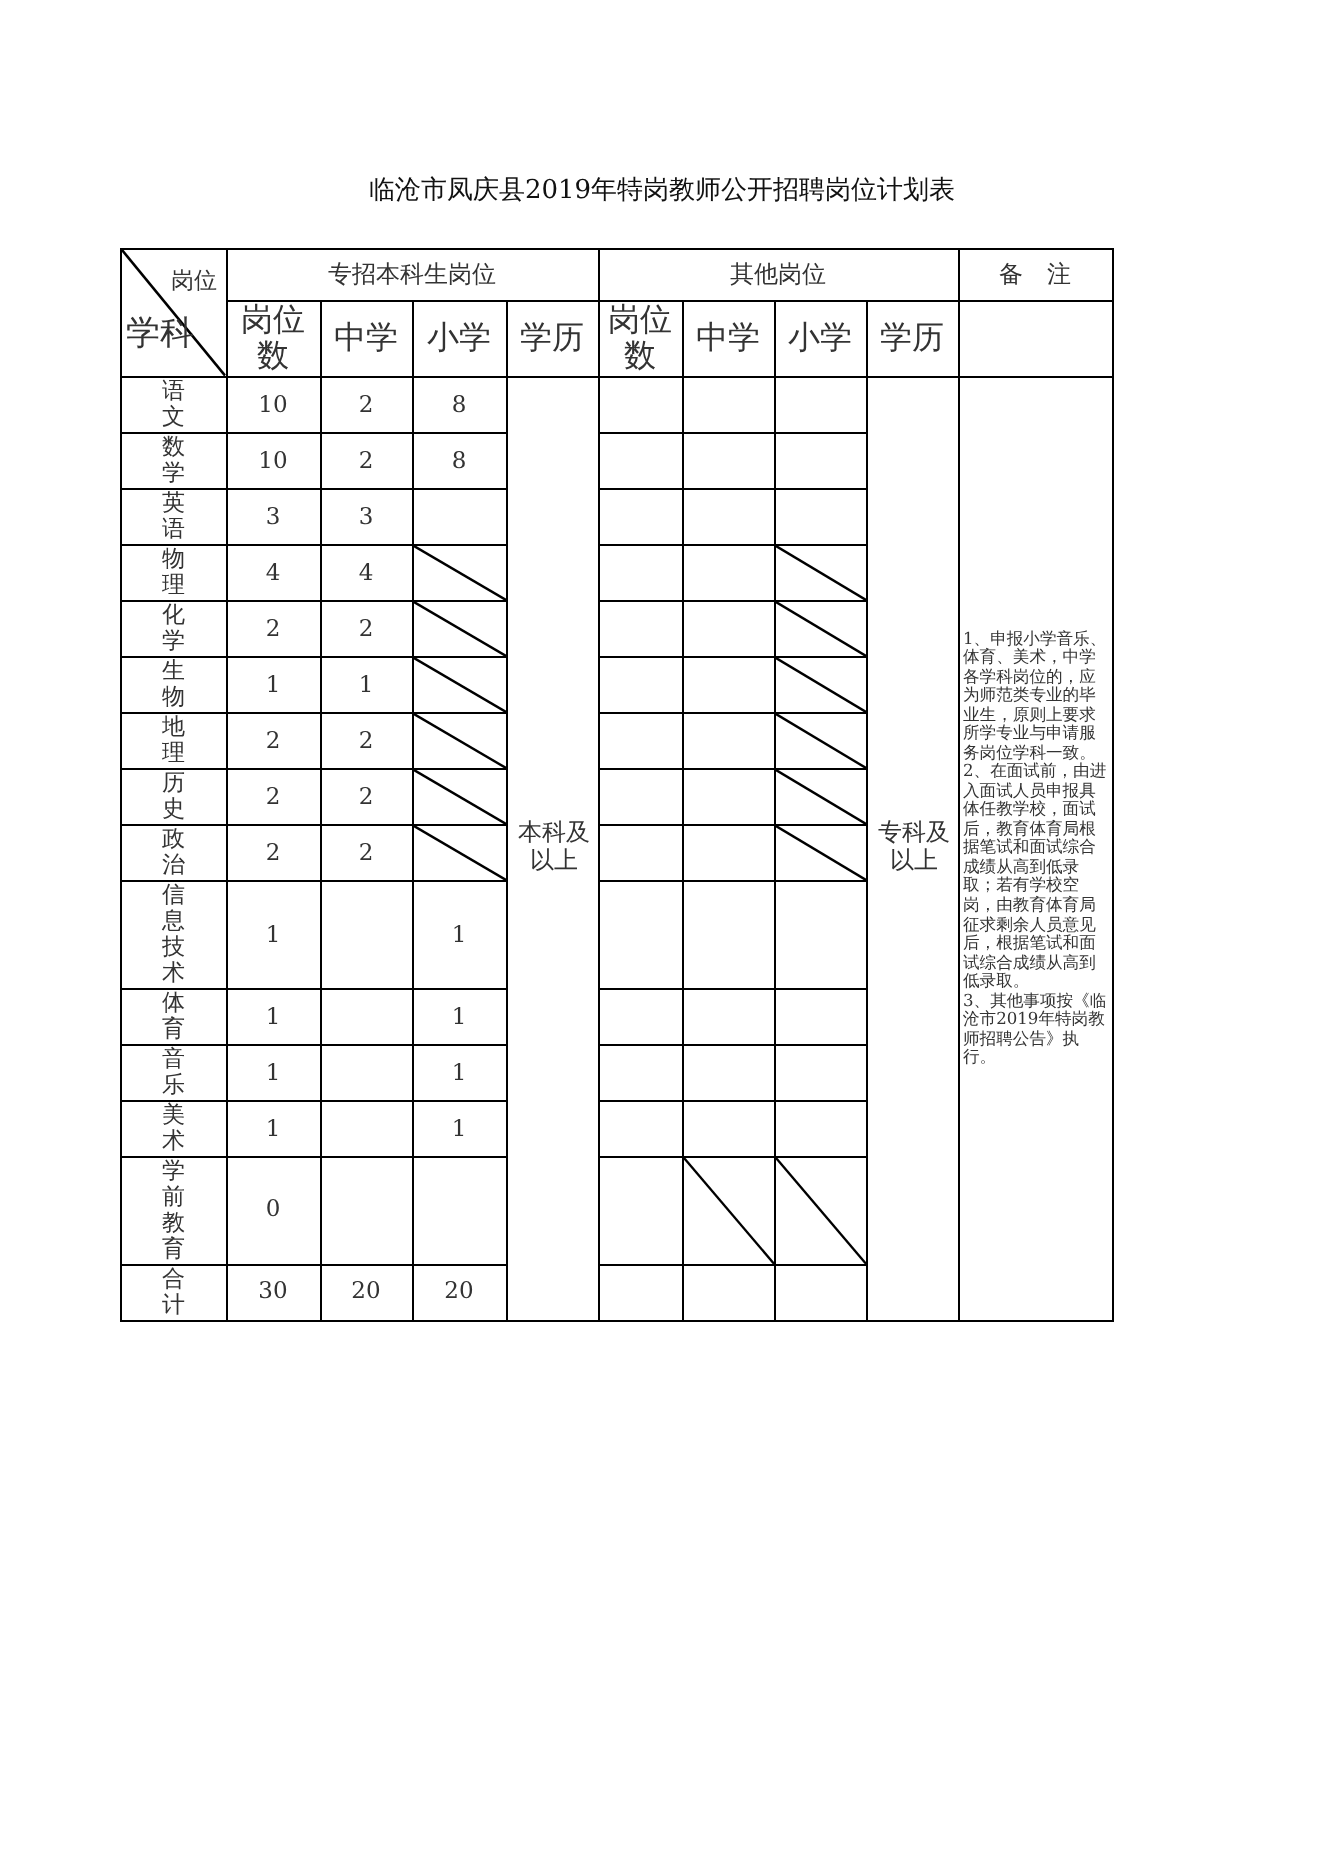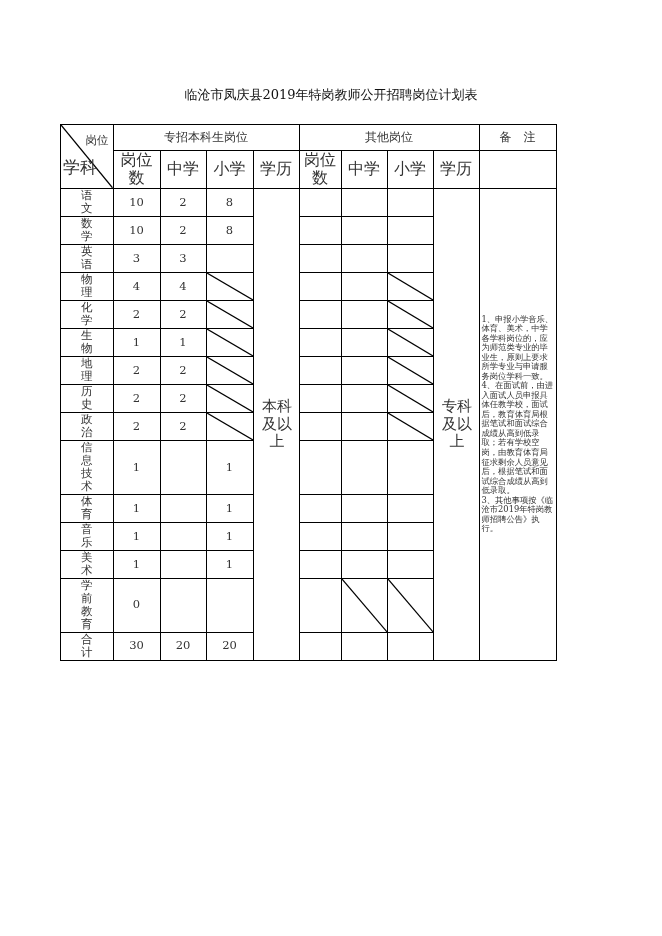--- a/index.html
+++ b/index.html
@@ -13,21 +13,21 @@
                   position: relative; color: #333; line-height: 1.15; overflow: hidden; }
   .hrow1 td { height: 25px; font-size: 12px; }
   .hrow2 td { height: 25px; font-size: 16px; }
   .drow td { height: 27px; }
   .diag-head { text-align: left; }
   .diag-head svg, .slash svg { position: absolute; left: 0; top: 0; width: 100%; height: 100%; }
   .diag-top { position: absolute; right: 4px; top: 9px; font-size: 11.5px; }
   .diag-bot { position: absolute; left: 2px; bottom: 10px; font-size: 17px; }
   .subj { letter-spacing: 14px; padding-left: 14px !important; margin-top: 21px; }
   .subj-wrap { font-size: 11.5px; line-height: 1.05; padding: 0 20px !important; }
-  .edu { text-align: left; padding-left: 2px !important; font-size: 15px; line-height: 1.2; }
+  .edu { text-align: left; padding-left: 2px !important; font-size: 12px; line-height: 1.2; }
   .notes { text-align: left !important; vertical-align: middle; padding: 15px 2px !important;
            font-size: 8.3px; line-height: 1.32; color: #333; }
   .notes p { margin: 0; }
 </style>
 </head>
 <body>
 
 <div class="title">临沧市凤庆县2019年特岗教师公开招聘岗位计划表</div>
 
 <table class="plan">
@@ -74,21 +74,21 @@
         <td>10</td>
         <td>2</td>
         <td>8</td>
         <td rowspan="15" class="edu">本科及以上</td>
         <td></td>
         <td></td>
         <td></td>
         <td rowspan="15" class="edu">专科及以上</td>
         <td rowspan="15" class="notes">
           <p>1、申报小学音乐、体育、美术，中学各学科岗位的，应为师范类专业的毕业生，原则上要求所学专业与申请服务岗位学科一致。</p>
-          <p>4、在面试前，由进入面试人员申报具体任教学校，面试后，教育体育局根据笔试和面试综合成绩从高到低录取；若有学校空岗，由教育体育局征求剩余人员意见后，根据笔试和面试综合成绩从高到低录取。</p>
+          <p>2、在面试前，由进入面试人员申报具体任教学校，面试后，教育体育局根据笔试和面试综合成绩从高到低录取；若有学校空岗，由教育体育局征求剩余人员意见后，根据笔试和面试综合成绩从高到低录取。</p>
           <p>3、其他事项按《临沧市2019年特岗教师招聘公告》执行。</p>
         </td>
       </tr>
       <tr class="drow">
         <td class="subj">数学</td>
         <td>10</td>
         <td>2</td>
         <td>8</td>
         <td></td>
         <td></td>

